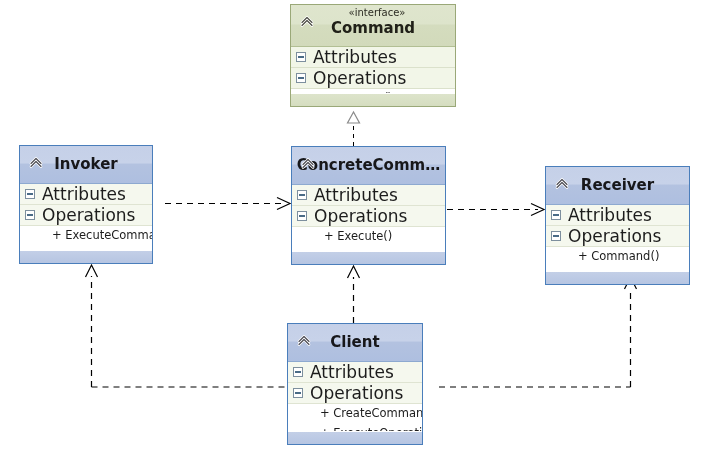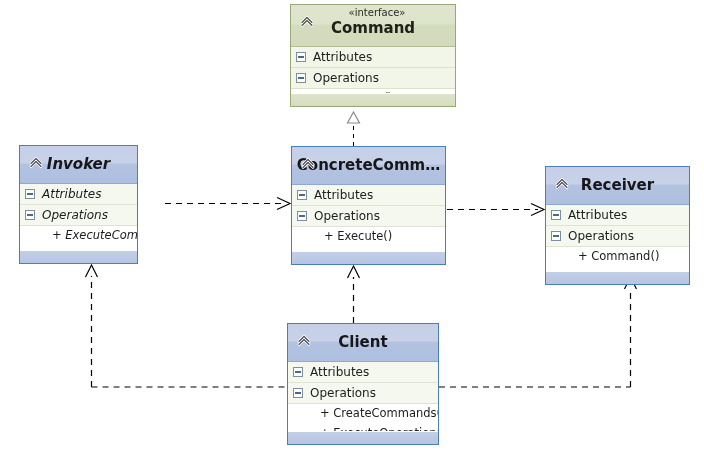--- a/index.html
+++ b/index.html
@@ -90,21 +90,21 @@
     width: 16px;
     height: 16px;
   }
 
   
   .row {
     position: relative;
     box-sizing: border-box;
     height: 21px;
     line-height: 20px;
-    font-size: 12px;
+    font-size: 17px;
     color: #1c1c1c;
     padding-left: 22px;
     background: #f5f8ee;
     border-bottom: 1px solid #dfe4d2;
     white-space: nowrap;
   }
   .iface .row {
     background: #f2f6e8;
     border-bottom: 1px solid #dbe1cb;
   }
@@ -152,24 +152,24 @@
     background: linear-gradient(to bottom, #c3cfe7 0%, #b6c5e2 100%);
     border-top: 1px solid #ffffff;
   }
   .iface .box-footer {
     background: linear-gradient(to bottom, #dde4cb 0%, #d5ddc0 100%);
     border-top: 1px solid #ffffff;
   }
 
   
   #box-command        { left: 290px; top: 4px;   width: 166px; height: 103px; }
-  #box-invoker        { left: 19px;  top: 145px; width: 119px; height: 119px; font-style: italic; }
+  #box-invoker        { left: 19px;  top: 145px; width: 134px; height: 119px; }
   #box-concretecmd    { left: 291px; top: 146px; width: 155px; height: 119px; }
   #box-receiver       { left: 545px; top: 166px; width: 145px; height: 119px; }
-  #box-client         { left: 287px; top: 323px; width: 152px; height: 122px; }
+  #box-client         { left: 287px; top: 323px; width: 136px; height: 122px; }
 </style>
 </head>
 <body>
 
 <div id="canvas">
 
   <svg class="edges" viewBox="0 0 704 464" width="704" height="464">
 
     <g>
       <line x1="353.5" y1="146" x2="353.5" y2="123" stroke="#000000" stroke-width="1" stroke-dasharray="4,4"></line>

